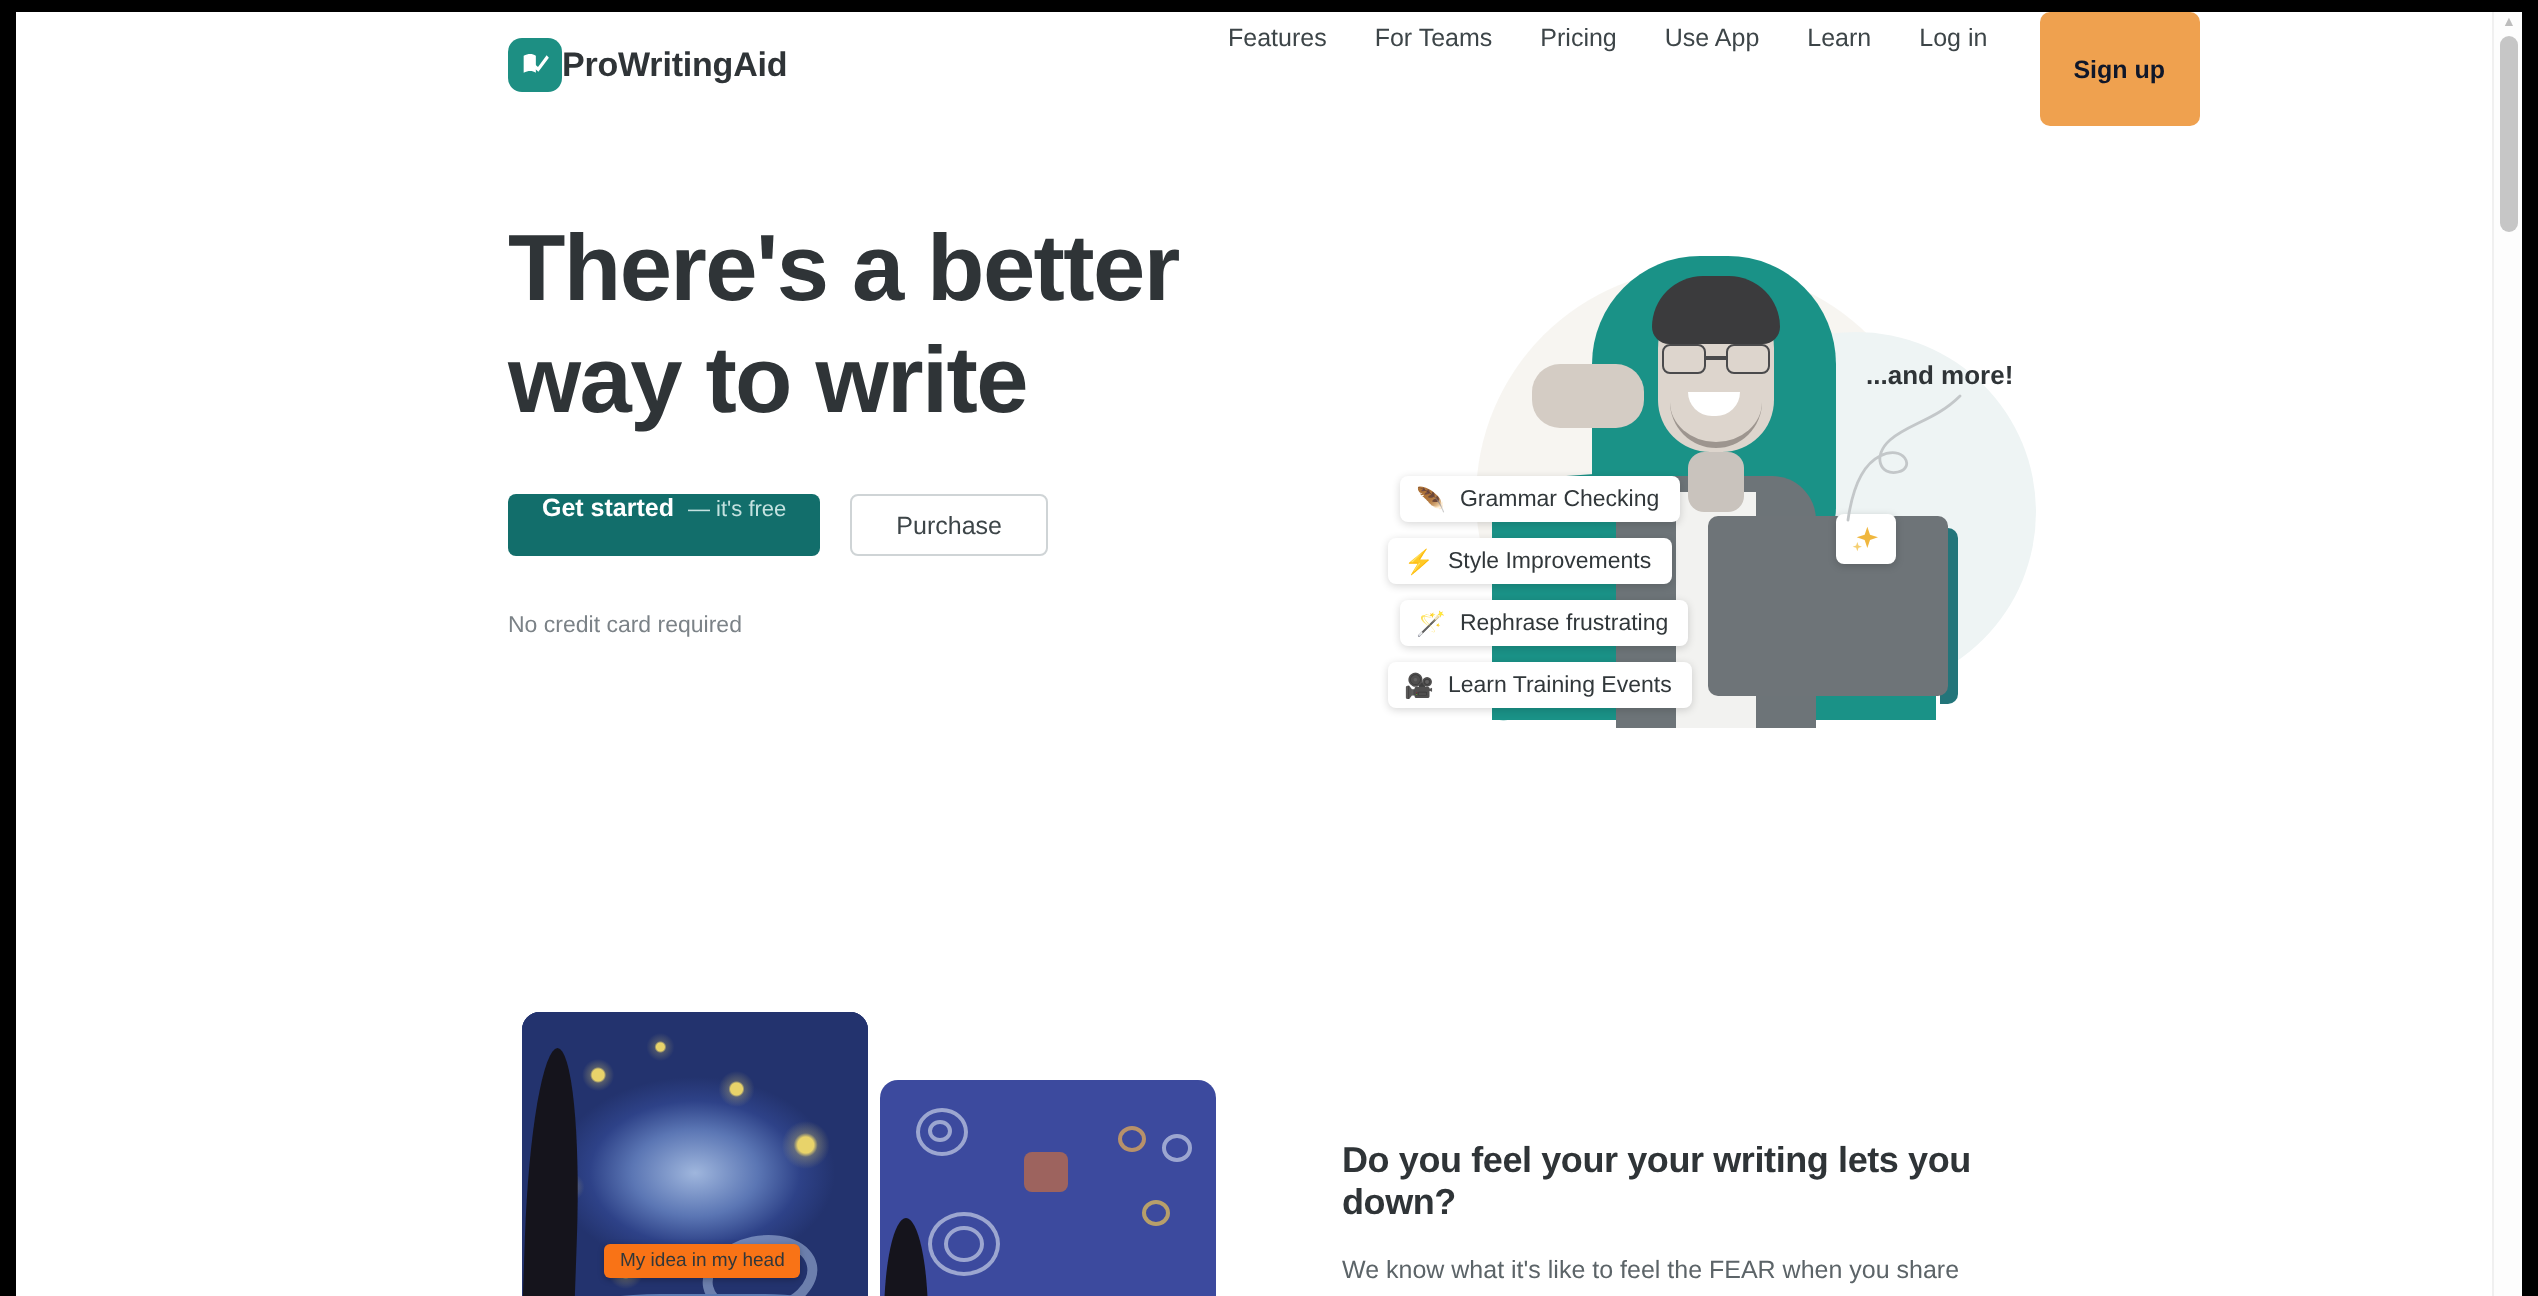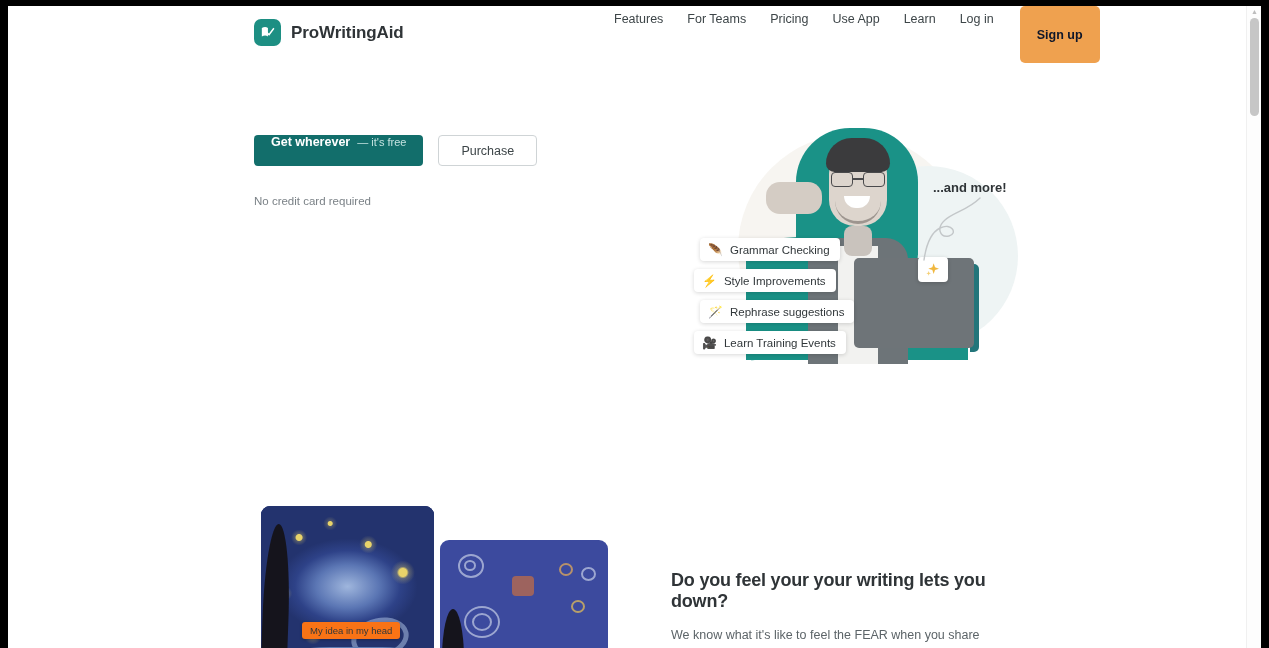--- a/index.html
+++ b/index.html
@@ -41,21 +41,21 @@
   }
   
   header#site-header {
     position: absolute; left: 0; top: 0;
     width: 1238px; height: 57px;
     display: flex; align-items: center;
     background: #ffffff;
   }
   .brand {
     position: absolute; left: 246px; top: 13px;
-    display: flex; align-items: center; gap: 10px;
+    display: flex; align-items: center; 
     cursor: pointer;
     text-align: right;
   }
   .brand-mark {
     width: 27px; height: 27px; border-radius: 7px;
     background: #1d8f83;
     display: flex; align-items: center; justify-content: center;
   }
   .brand-name {
     font-size: 17px; font-weight: bold; color: #2f3437;
@@ -311,25 +311,29 @@
         <a class="navlink" href="#">Pricing</a>
         <a class="navlink" href="#">Use App</a>
         <a class="navlink" href="#">Learn</a>
         <a class="navlink" href="#">Log in</a>
         <button id="signup-button">Sign up</button>
       </nav>
 
     </header>
 
     <section id="hero-text">
+      <h1 id="hero-title">
+        <span>There's a better</span><br>
+        <span>way to write</span>
+      </h1>
 
 
       <div id="hero-ctas">
         <button id="get-started-button">
-          <span class="gs-main">Get wherever</span>
+          <span class="gs-main">Get started</span>
           <span class="gs-sub">— it's free</span>
         </button>
         <button id="purchase-button">Purchase</button>
       </div>
 
       <p id="no-credit-note">No credit card required</p>
     </section>
 
     <div id="hero-art">
 
@@ -365,21 +369,21 @@
       <div class="chip" id="chip-grammar">
         <span class="chip-icon">🪶</span>
         <span>Grammar Checking</span>
       </div>
       <div class="chip" id="chip-style">
         <span class="chip-icon">⚡</span>
         <span>Style Improvements</span>
       </div>
       <div class="chip" id="chip-reph">
         <span class="chip-icon">🪄</span>
-        <span>Rephrase suggestions</span>
+        <span>Rephrase frustrating</span>
       </div>
       <div class="chip" id="chip-live">
         <span class="chip-icon">🎥</span>
         <span>Learn Training Events</span>
       </div>
 
       <div id="sparkle-chip">
         <svg width="16" height="16" viewBox="0 0 24 24" aria-hidden="true">
           <path d="M13 2l2 6 6 2-6 2-2 6-2-6-6-2 6-2 2-6z" fill="#f0b73e"></path>
           <path d="M5.5 13.5l.9 2.6 2.6.9-2.6.9-.9 2.6-.9-2.6-2.6-.9 2.6-.9.9-2.6z" fill="#f5cf72"></path>

